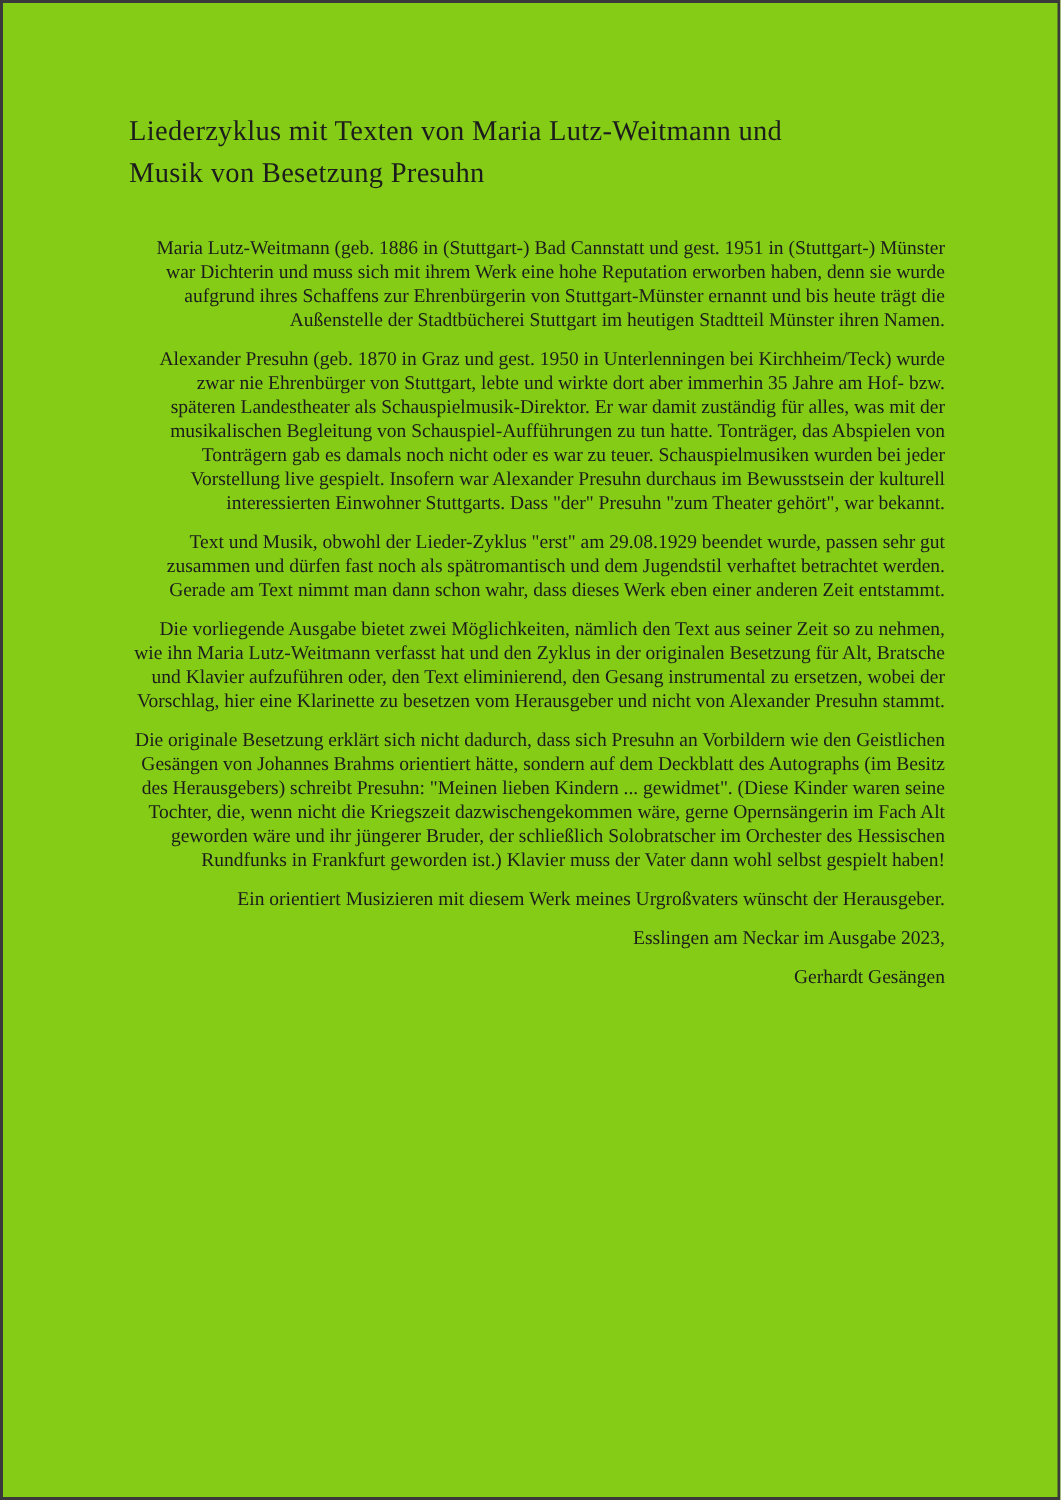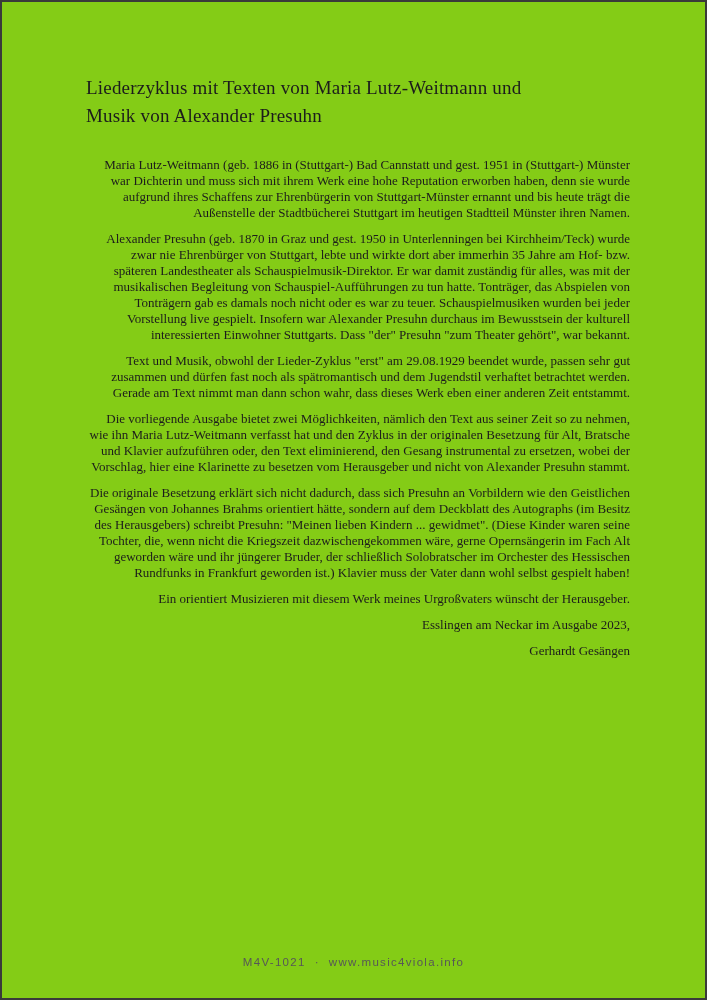--- a/index.html
+++ b/index.html
@@ -56,30 +56,27 @@
     margin: 0 9px;
   }
 </style>
 </head>
 <body>
 
 <div class="page">
   <div class="content">
     <h1 class="doc-title">
       <span>Liederzyklus mit Texten von Maria Lutz-Weitmann und</span>
-      <span>Musik von Alexander Presuhn</span>
+      <span>Musik von Besetzung Presuhn</span>
     </h1>
     <div class="paragraphs">
         <p>Maria Lutz-Weitmann (geb. 1886 in (Stuttgart-) Bad Cannstatt und gest. 1951 in (Stuttgart-) Münster war Dichterin und muss sich mit ihrem Werk eine hohe Reputation erworben haben, denn sie wurde aufgrund ihres Schaffens zur Ehrenbürgerin von Stuttgart-Münster ernannt und bis heute trägt die Außenstelle der Stadtbücherei Stuttgart im heutigen Stadtteil Münster ihren Namen.</p>
         <p>Alexander Presuhn (geb. 1870 in Graz und gest. 1950 in Unterlenningen bei Kirchheim/Teck) wurde zwar nie Ehrenbürger von Stuttgart, lebte und wirkte dort aber immerhin 35 Jahre am Hof- bzw. späteren Landestheater als Schauspielmusik-Direktor. Er war damit zuständig für alles, was mit der musikalischen Begleitung von Schauspiel-Aufführungen zu tun hatte. Tonträger, das Abspielen von Tonträgern gab es damals noch nicht oder es war zu teuer. Schauspielmusiken wurden bei jeder Vorstellung live gespielt. Insofern war Alexander Presuhn durchaus im Bewusstsein der kulturell interessierten Einwohner Stuttgarts. Dass "der" Presuhn "zum Theater gehört", war bekannt.</p>
         <p>Text und Musik, obwohl der Lieder-Zyklus "erst" am 29.08.1929 beendet wurde, passen sehr gut zusammen und dürfen fast noch als spätromantisch und dem Jugendstil verhaftet betrachtet werden. Gerade am Text nimmt man dann schon wahr, dass dieses Werk eben einer anderen Zeit entstammt.</p>
         <p>Die vorliegende Ausgabe bietet zwei Möglichkeiten, nämlich den Text aus seiner Zeit so zu nehmen, wie ihn Maria Lutz-Weitmann verfasst hat und den Zyklus in der originalen Besetzung für Alt, Bratsche und Klavier aufzuführen oder, den Text eliminierend, den Gesang instrumental zu ersetzen, wobei der Vorschlag, hier eine Klarinette zu besetzen vom Herausgeber und nicht von Alexander Presuhn stammt.</p>
         <p>Die originale Besetzung erklärt sich nicht dadurch, dass sich Presuhn an Vorbildern wie den Geistlichen Gesängen von Johannes Brahms orientiert hätte, sondern auf dem Deckblatt des Autographs (im Besitz des Herausgebers) schreibt Presuhn: "Meinen lieben Kindern ... gewidmet". (Diese Kinder waren seine Tochter, die, wenn nicht die Kriegszeit dazwischengekommen wäre, gerne Opernsängerin im Fach Alt geworden wäre und ihr jüngerer Bruder, der schließlich Solobratscher im Orchester des Hessischen Rundfunks in Frankfurt geworden ist.) Klavier muss der Vater dann wohl selbst gespielt haben!</p>
         <p>Ein orientiert Musizieren mit diesem Werk meines Urgroßvaters wünscht der Herausgeber.</p>
         <p>Esslingen am Neckar im Ausgabe 2023,</p>
         <p>Gerhardt Gesängen</p>
       </div>
   </div>
 
-  <div class="footer">
-    <span>M4V-1021</span><span class="sep">·</span><span>www.music4viola.info</span>
-  </div>
 </div>
 
 </body></html>

